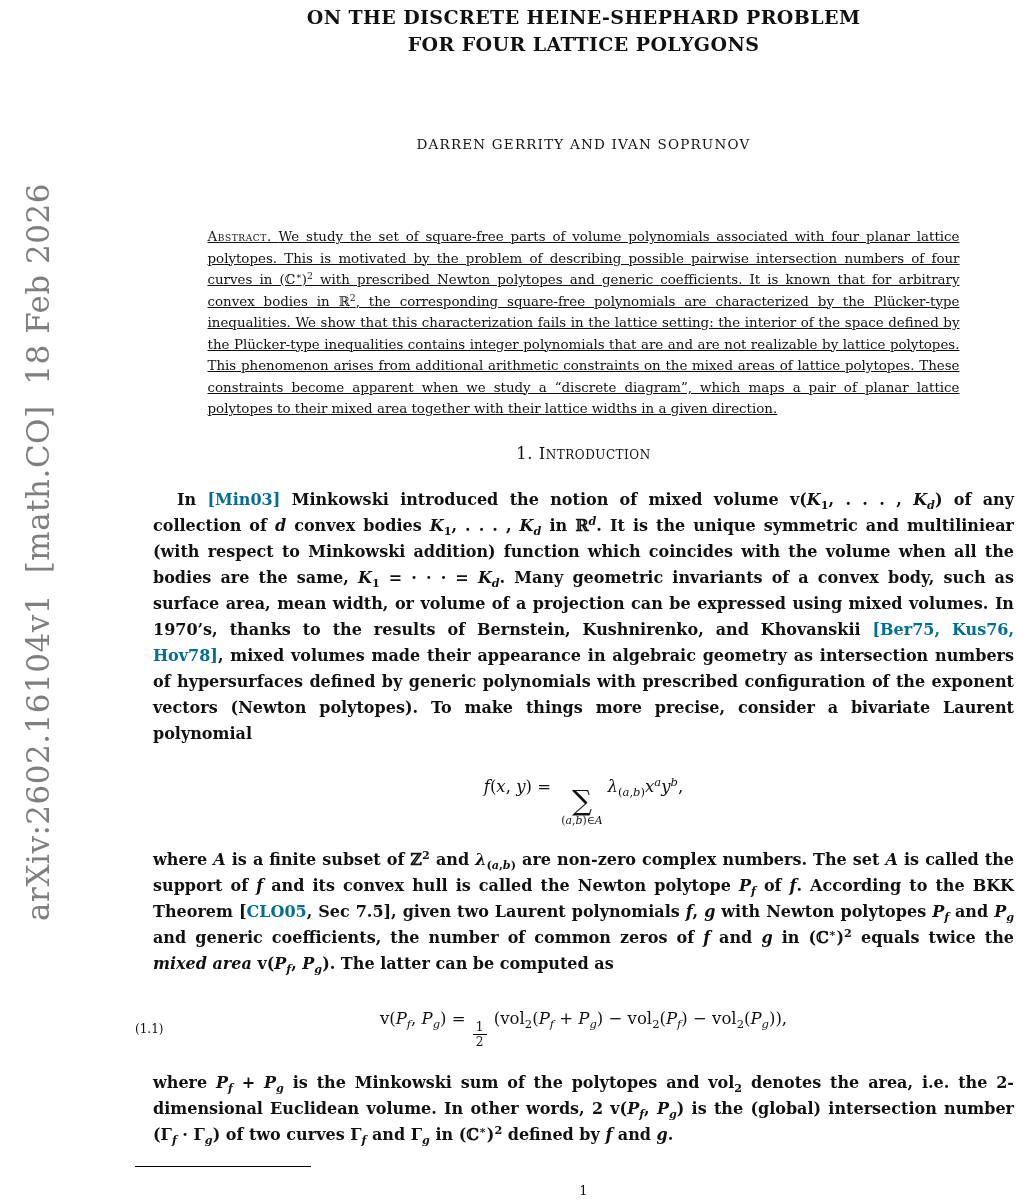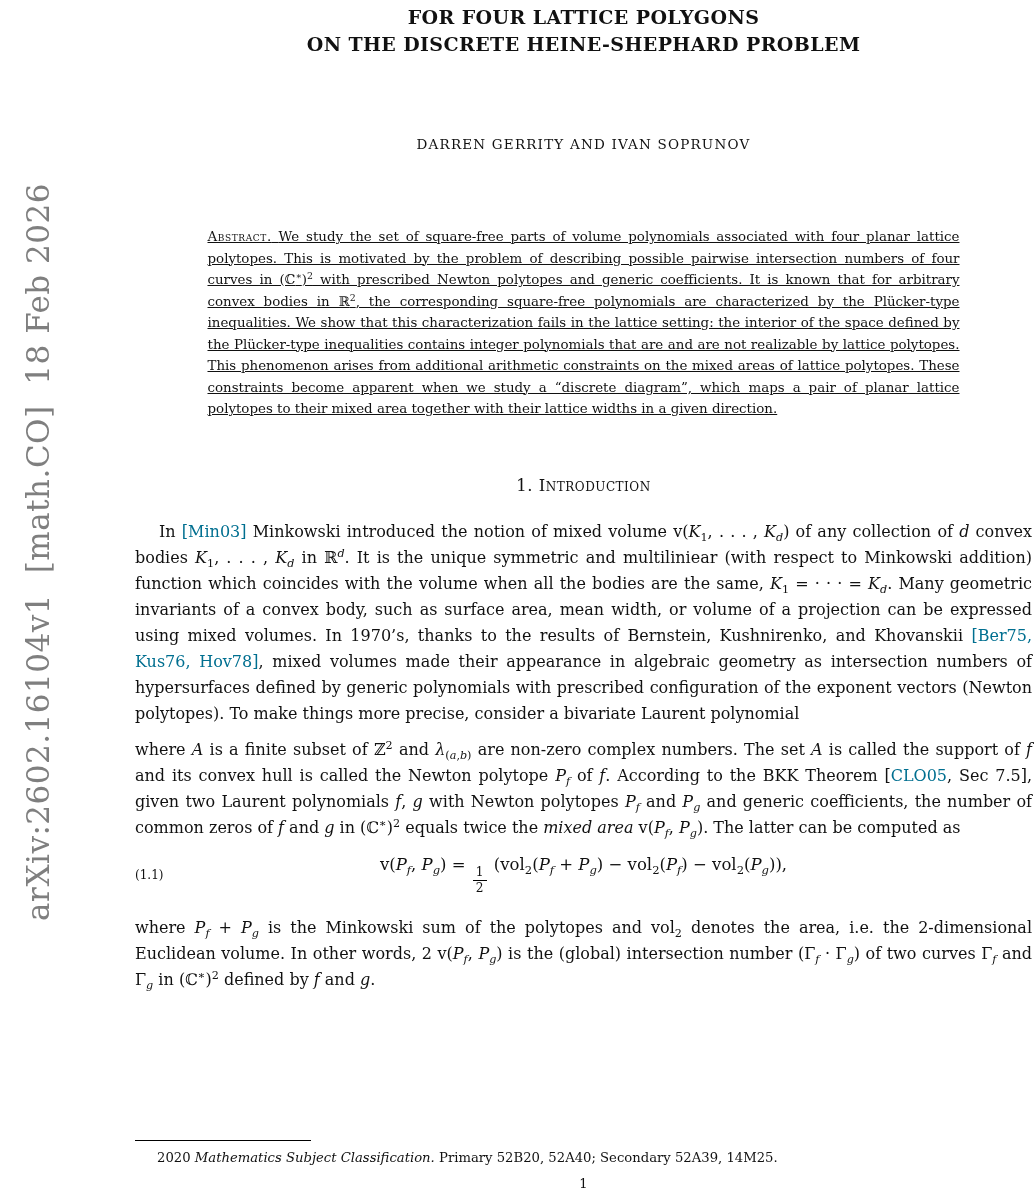--- a/index.html
+++ b/index.html
@@ -8,22 +8,22 @@
     font-family:"DejaVu Serif", serif;color:#111;overflow:hidden;margin:0 auto;
   }
   .content{
     position:absolute;left:135px;top:0;width:897px;height:1200px;
     display:flex;flex-direction:column;
   }
   .title{margin-top:4px;font-size:19px;font-weight:700;text-align:center;line-height:27px;letter-spacing:0.4px;}
   .authors{margin-top:78px;font-size:13.5px;text-align:center;letter-spacing:1.2px;}
   .abstract{margin:74px auto 0;width:752px;font-size:13.4px;line-height:21.5px;text-align:justify;text-decoration:underline;}
   .abs-label{font-variant:small-caps;letter-spacing:0.6px;}
-  .section-heading{margin-top:56px;text-align:center;font-size:16.5px;font-variant:small-caps;letter-spacing:0.5px;}
-  .para{font-size:16px;line-height:26px;text-align:justify;margin:0;}
+  .section-heading{margin-top:24px;text-align:center;font-size:16.5px;font-variant:small-caps;letter-spacing:0.5px;}
+  .para{font-size:16px;line-height:26px;text-align:justify;margin:18px;font-weight:bold;}
   .para.p1{margin-top:24px;text-indent:24px;}
   .para.p2{margin-top:10px;}
   .para.p3{margin-top:10px;}
   .display-eq{margin:12px 0 10px;text-align:center;font-size:16.5px;position:relative;}
   .equation{margin:14px 0 10px;position:relative;text-align:center;font-size:16.5px;}
   .eqnum{position:absolute;left:0;top:50%;transform:translateY(-50%);font-size:12px;}
   sub,sup{font-size:0.7em;line-height:0;}
   .cite{color:var(--cite,#006F90);cursor:pointer;}
   .bigop{display:inline-flex;flex-direction:column;align-items:center;vertical-align:-1.1em;margin:0 5px;}
   .bigop .op{font-size:1.7em;line-height:1.05;}
@@ -44,49 +44,52 @@
 </head>
 <body>
 
 <div class="page">
 
   <div class="arxiv" style="color: rgb(127, 127, 127);">arXiv:2602.16104v1  [math.CO]  18 Feb 2026</div>
 
   <div class="content">
 
     <div class="title">
+      <div>ON THE DISCRETE HEINE-SHEPHARD PROBLEM</div>
       <div>FOR FOUR LATTICE POLYGONS</div>
-      <div>ON THE DISCRETE HEINE-SHEPHARD PROBLEM</div>
     </div>
 
     <div class="authors">DARREN GERRITY AND IVAN SOPRUNOV</div>
 
     <div class="abstract">
       <span class="abs-label">Abstract.</span>
       <span>We study the set of square-free parts of volume polynomials associated with four planar lattice polytopes. This is motivated by the problem of describing possible pairwise intersection numbers of four curves in (ℂ<sup>∗</sup>)<sup>2</sup> with prescribed Newton polytopes and generic coefficients. It is known that for arbitrary convex bodies in ℝ<sup>2</sup>, the corresponding square-free polynomials are characterized by the Plücker-type inequalities. We show that this characterization fails in the lattice setting: the interior of the space defined by the Plücker-type inequalities contains integer polynomials that are and are not realizable by lattice polytopes. This phenomenon arises from additional arithmetic constraints on the mixed areas of lattice polytopes. These constraints become apparent when we study a “discrete diagram”, which maps a pair of planar lattice polytopes to their mixed area together with their lattice widths in a given direction.</span>
     </div>
 
     <div class="section-heading">1. Introduction</div>
 
     <p class="para p1">In <span class="cite">[Min03]</span> Minkowski introduced the notion of mixed volume v(<i>K</i><sub>1</sub>, . . . , <i>K</i><sub><i>d</i></sub>) of any collection of <i>d</i> convex bodies <i>K</i><sub>1</sub>, . . . , <i>K</i><sub><i>d</i></sub> in ℝ<sup><i>d</i></sup>. It is the unique symmetric and multiliniear (with respect to Minkowski addition) function which coincides with the volume when all the bodies are the same, <i>K</i><sub>1</sub> = · · · = <i>K</i><sub><i>d</i></sub>. Many geometric invariants of a convex body, such as surface area, mean width, or volume of a projection can be expressed using mixed volumes. In 1970’s, thanks to the results of Bernstein, Kushnirenko, and Khovanskii <span class="cite">[Ber75, Kus76, Hov78]</span>, mixed volumes made their appearance in algebraic geometry as intersection numbers of hypersurfaces defined by generic polynomials with prescribed configuration of the exponent vectors (Newton polytopes). To make things more precise, consider a bivariate Laurent polynomial</p>
 
+    <div class="display-eq"><i>f</i>(<i>x</i>, <i>y</i>) = <span class="bigop">
+          <span class="op">∑</span>
+          <span class="limits">(<i>a</i>,<i>b</i>)∈<i>A</i></span>
+        </span><i>λ</i><sub>(<i>a</i>,<i>b</i>)</sub><i>x</i><sup><i>a</i></sup><i>y</i><sup><i>b</i></sup>,</div>
 
     <p class="para p2">where <i>A</i> is a finite subset of ℤ<sup>2</sup> and <i>λ</i><sub>(<i>a</i>,<i>b</i>)</sub> are non-zero complex numbers. The set <i>A</i> is called the support of <i>f</i> and its convex hull is called the Newton polytope <i>P</i><sub><i>f</i></sub> of <i>f</i>. According to the BKK Theorem [<span class="cite">CLO05</span>, Sec 7.5], given two Laurent polynomials <i>f</i>, <i>g</i> with Newton polytopes <i>P</i><sub><i>f</i></sub> and <i>P</i><sub><i>g</i></sub> and generic coefficients, the number of common zeros of <i>f</i> and <i>g</i> in (ℂ<sup>∗</sup>)<sup>2</sup> equals twice the <i>mixed area</i> v(<i>P</i><sub><i>f</i></sub>, <i>P</i><sub><i>g</i></sub>). The latter can be computed as</p>
 
     <div class="equation">
       <span class="eqnum">(1.1)</span>
       <span class="eqbody">v(<i>P</i><sub><i>f</i></sub>, <i>P</i><sub><i>g</i></sub>) = <span class="frac">
             <span class="num">1</span>
             <span class="den">2</span>
           </span> (vol<sub>2</sub>(<i>P</i><sub><i>f</i></sub> + <i>P</i><sub><i>g</i></sub>) − vol<sub>2</sub>(<i>P</i><sub><i>f</i></sub>) − vol<sub>2</sub>(<i>P</i><sub><i>g</i></sub>)),</span>
     </div>
 
     <p class="para p3">where <i>P</i><sub><i>f</i></sub> + <i>P</i><sub><i>g</i></sub> is the Minkowski sum of the polytopes and vol<sub>2</sub> denotes the area, i.e. the 2-dimensional Euclidean volume. In other words, 2 v(<i>P</i><sub><i>f</i></sub>, <i>P</i><sub><i>g</i></sub>) is the (global) intersection number (Γ<sub><i>f</i></sub> · Γ<sub><i>g</i></sub>) of two curves Γ<sub><i>f</i></sub> and Γ<sub><i>g</i></sub> in (ℂ<sup>∗</sup>)<sup>2</sup> defined by <i>f</i> and <i>g</i>.</p>
 
     <div class="footnotes">
       <hr class="fn-rule">
-      <p>2020 <i>Mathematics Subject Classification.</i> Primary 52B20, 52A40; Secondary 52A39, 14M25.</p>
     </div>
 
     <div class="pagenum">1</div>
 
   </div>
 </div>
 
 </body></html>

